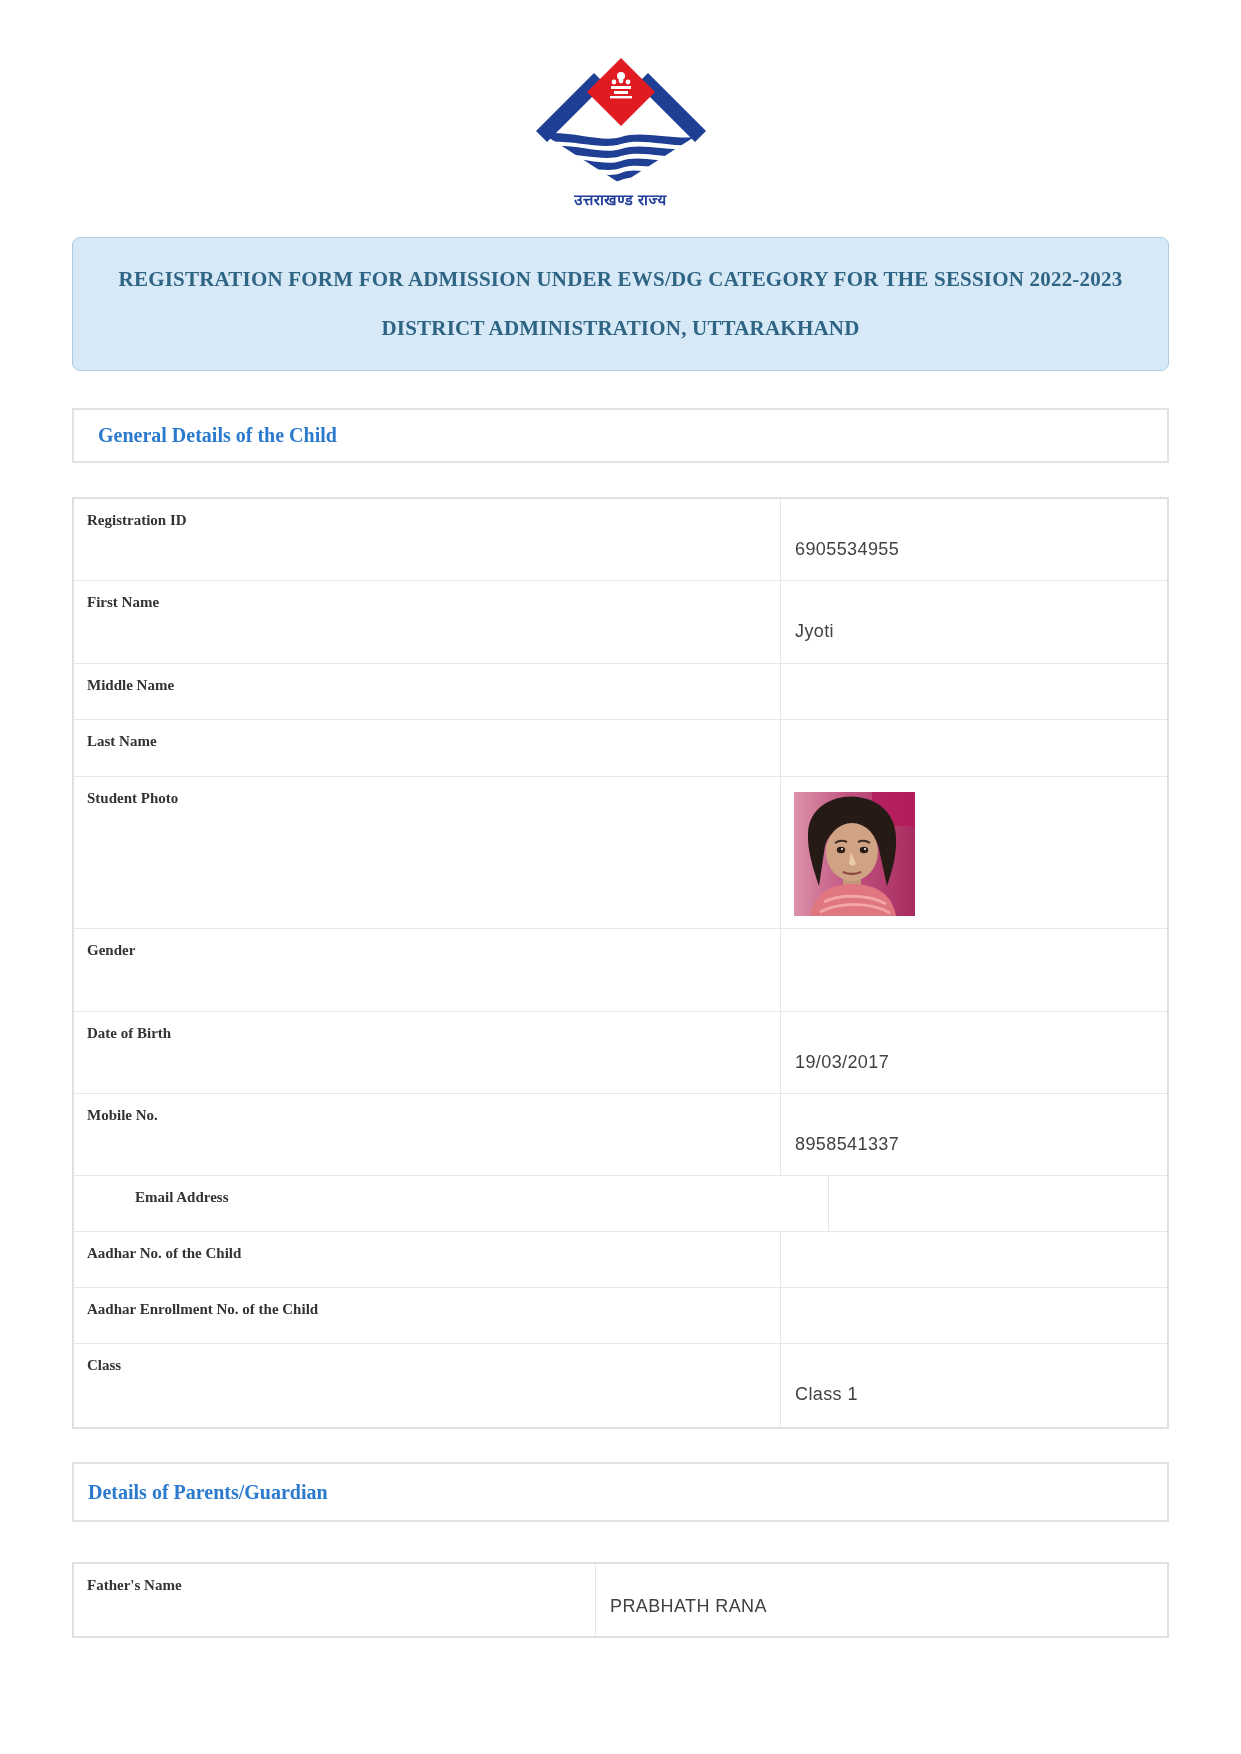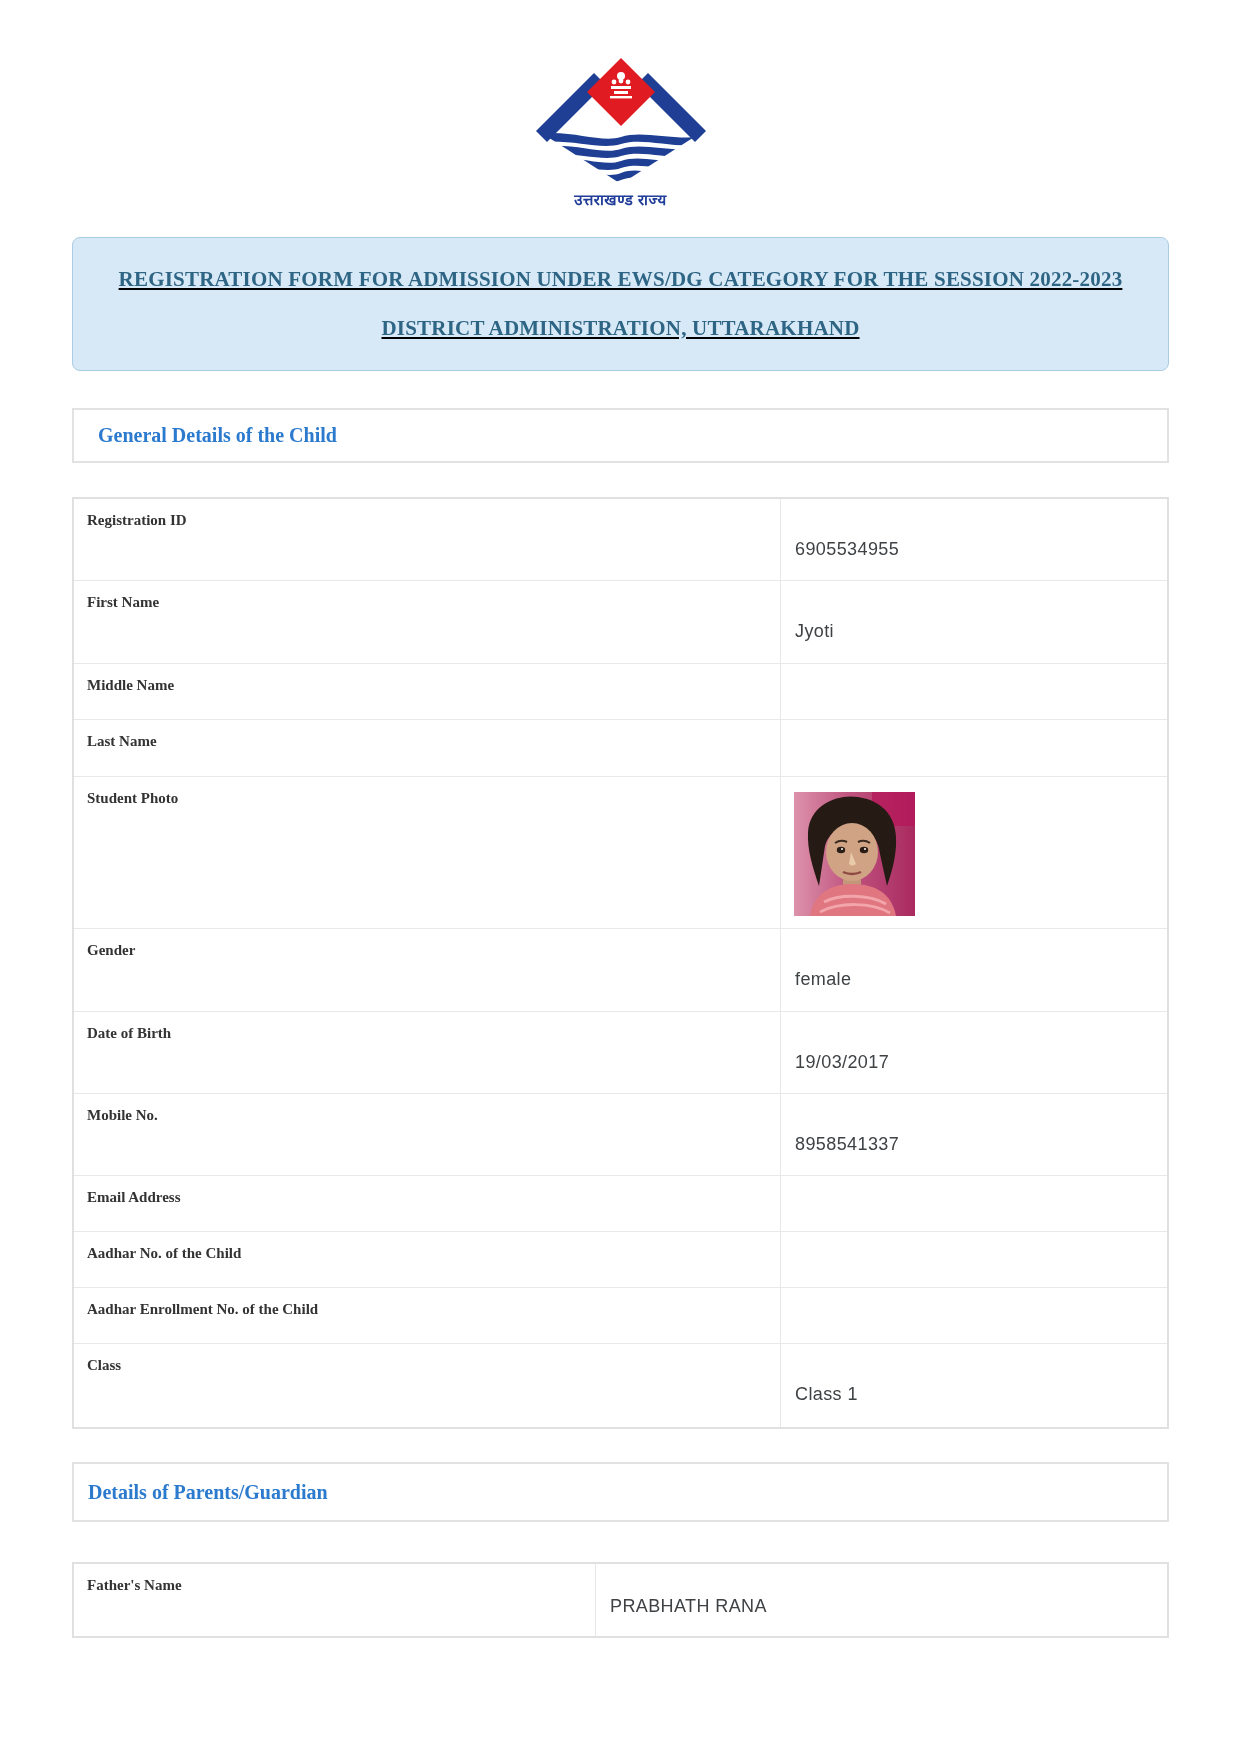--- a/index.html
+++ b/index.html
@@ -17,21 +17,21 @@
   }
 
   
   .col { width:1097px; margin-left:72px; }
 
   
   .banner {
     margin-top:28px; height:134px;
     background:#d7e9f6; border:1px solid #a9cce3; border-radius:8px;
     display:flex; flex-direction:column; align-items:center; justify-content:center;
-    gap:24px; padding:0 20px;text-decoration:underline;
+    gap:24px; padding:0 20px;
   }
   .banner div {
     font-family:"Liberation Serif", serif; font-weight:bold; font-size:21px;
     color:#2e6484; text-align:center; letter-spacing:0.2px;
   }
 
   
   .section-box {
     border:2px solid #e2e2e2; height:55px; display:flex; align-items:center;
     padding-left:14px; background:#ffffff;
@@ -163,34 +163,33 @@
           <path d="M16,124 C20,102 36,92 58,92 C82,92 98,102 102,124 Z" fill="#e0767f"></path>
           <path d="M30,110 C45,102 75,102 92,112" stroke="#f2a5ab" stroke-width="3" fill="none"></path>
           <path d="M26,120 C45,110 78,110 96,121" stroke="#f2a5ab" stroke-width="3" fill="none"></path>
         </svg>
       </span>
     </div>
   </div>
 
   <div class="row" style="height:83px;">
     <div class="cell-label">Gender</div>
-    <div class="cell-value">female</div>
   </div>
 
   <div class="row" style="height:82px;">
     <div class="cell-label">Date of Birth</div>
     <div class="cell-value">19/03/2017</div>
   </div>
 
   <div class="row" style="height:82px;">
     <div class="cell-label">Mobile No.</div>
     <div class="cell-value">8958541337</div>
   </div>
 
-  <div class="row" style="height:56px;">
+  <div class="row" style="height:56px;padding-left:48px;">
     <div class="cell-label">Email Address</div>
     <div class="cell-value"></div>
   </div>
 
   <div class="row" style="height:56px;">
     <div class="cell-label">Aadhar No. of the Child</div>
     <div class="cell-value"></div>
   </div>
 
   <div class="row" style="height:56px;">

